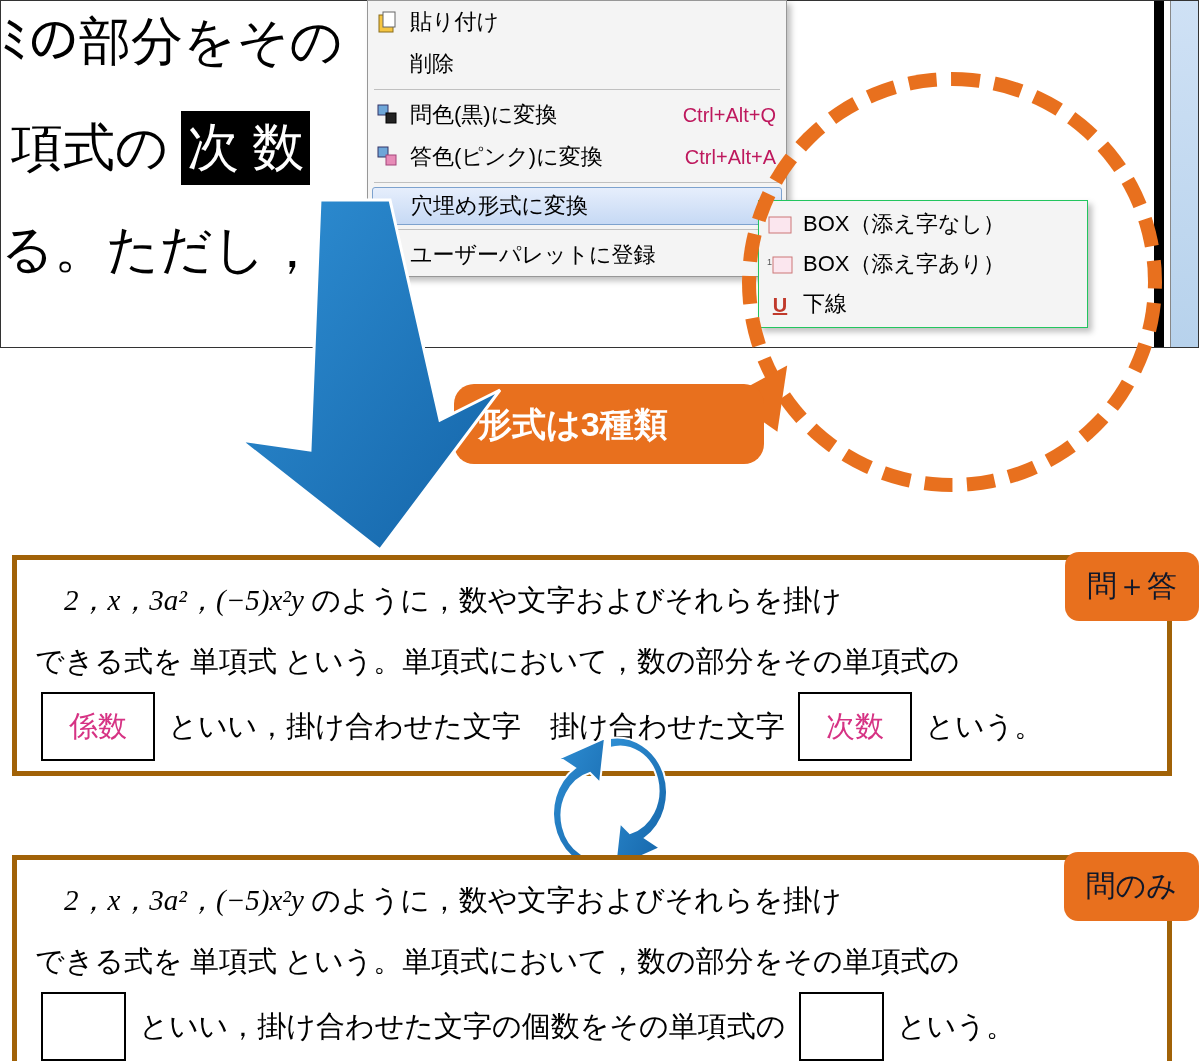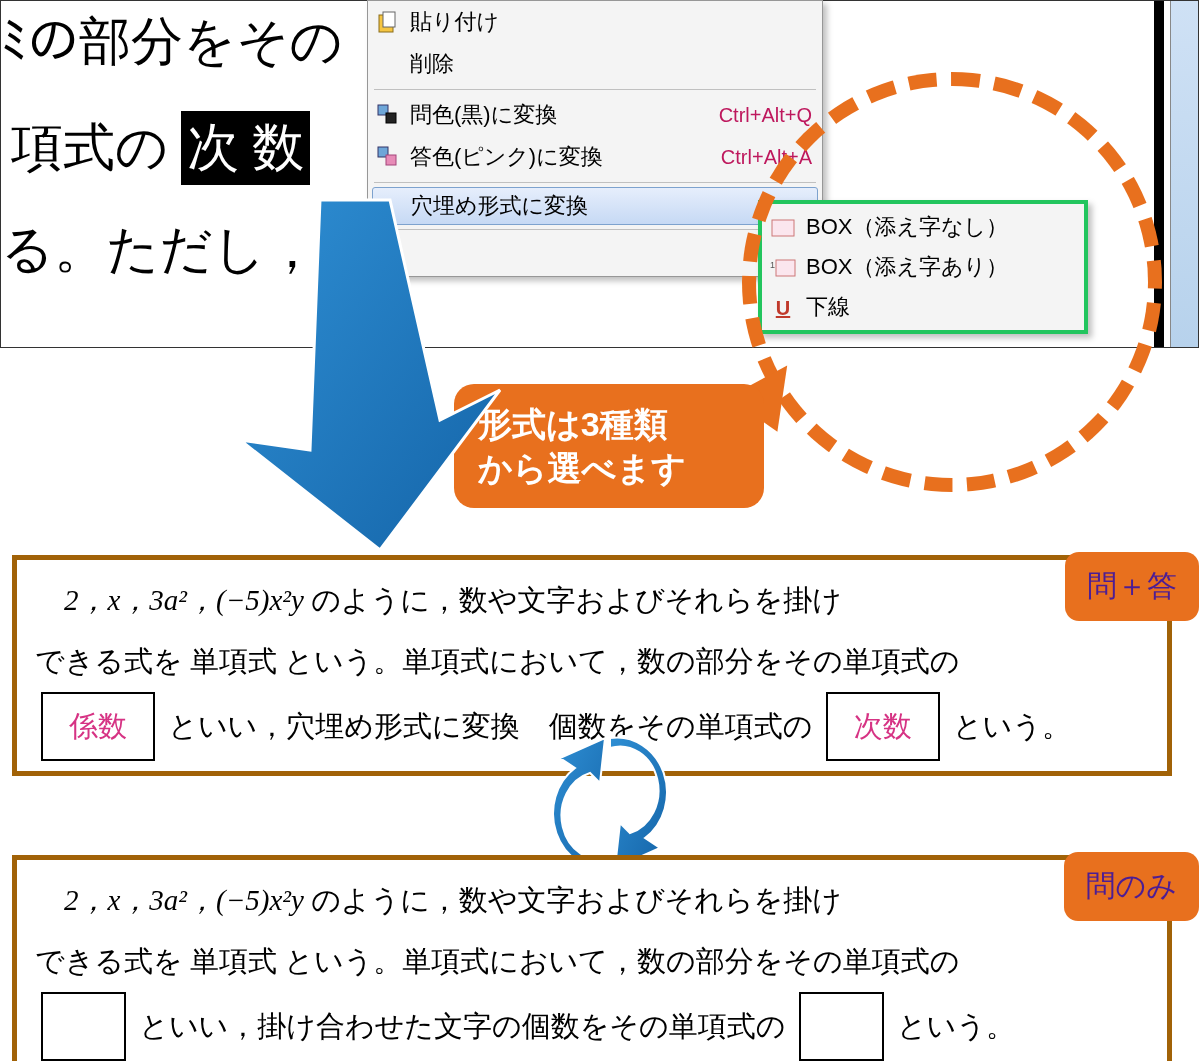--- a/index.html
+++ b/index.html
@@ -48,21 +48,21 @@
   .selected-box {
     display: inline-block;
     background: #000; color:#fff;
     padding: 2px 6px;
     font-size: 52px;
   }
   
   .context-menu {
     position: absolute;
     left: 367px; top: 0;
-    width: 456px;
+    width: 420px;
     background: #f4f4f4;
     border: 1px solid #979797;
     box-shadow: 4px 4px 6px rgba(0,0,0,.25);
     font-size: 22px;
   }
   .cm-row {
     display: flex; align-items: center;
     height: 42px;
     padding: 0 10px 0 42px;
     position: relative;
@@ -95,21 +95,21 @@
   .cm-arrow {
     margin-left: auto;
     font-size: 14px;
   }
   
   .submenu {
     position: absolute;
     left: 758px; top: 200px;
     width: 330px;
     background: #f4f4f4;
-    border: 4px solid #22c55e;
+    border: 1px solid #22c55e;
     box-shadow: 4px 4px 6px rgba(0,0,0,.25);
     font-size: 22px;
     padding: 3px 0;
   }
   .sm-row {
     display:flex; align-items:center;
     height: 40px;
     padding: 0 10px 0 44px;
     position: relative;
     cursor: default;
@@ -176,21 +176,21 @@
     margin: 0 6px;
     min-width: 52px;
     text-align:center;
   }
   .ans { color: #d63384; }
   
   .tag {
     position:absolute;
     right: 0;
     background:#e8701e;
-    color:#4c1d95;
+    color:#0f172a;
     font-size: 30px;
     padding: 14px 22px;
     border-radius: 14px;
   }
   
   .swap {
     position:absolute;
     left: 545px; top: 728px;
     pointer-events:none;
   }
@@ -252,20 +252,21 @@
   </div>
   <div class="cm-sep"></div>
   <div class="cm-row">
     <span class="icon">
       <svg width="24" height="24">
           <rect x="2" y="7" width="20" height="13" fill="#7fb8e6" stroke="#3a6ea5"></rect>
           <rect x="2" y="4" width="9" height="5" fill="#7fb8e6" stroke="#3a6ea5"></rect>
           <circle cx="17" cy="16" r="5" fill="#6cc24a"></circle>
         </svg>
     </span>
+    <span>ユーザーパレットに登録</span>
   </div>
 </div>
 
 <div class="submenu">
   <div class="sm-row">
     <span class="icon">
       <svg width="24" height="18">
           <rect x="1" y="1" width="22" height="16" fill="#fbe6ee" stroke="#c77"></rect>
         </svg>
     </span>
@@ -286,38 +287,37 @@
     </span>
     <span>下線</span>
   </div>
 </div>
 
 <div class="dashed-circle"></div>
 
 <div class="callout-tail"></div>
 <div class="callout">
   <div>形式は3種類</div>
-  <div>から選べます</div>
 </div>
 
 <svg class="big-arrow" width="290" height="370">
   <defs>
     <linearGradient id="ag" x1="0" y1="0" x2="1" y2="1">
       <stop offset="0" stop-color="#2f8fd4"></stop>
       <stop offset="1" stop-color="#1464a8"></stop>
     </linearGradient>
   </defs>
   <polygon points="90,10 160,10 210,230 270,200 150,360 10,250 80,260" fill="url(#ag)" stroke="#fff" stroke-width="3"></polygon>
 </svg>
 
 <div class="textbox" style="top:555px;">
   <span class="math">　2，x，3a²，(−5)x²y </span><span>のように，数や文字およびそれらを掛け</span><br>
   <span>できる式を 単項式 という。単項式において，数の部分をその単項式の</span><br>
   <span class="blank-box ans">係数</span>
-  <span>といい，穴埋め形式に変換　個数をその単項式の</span>
+  <span>といい，掛け合わせた文字　掛け合わせた文字</span>
   <span class="blank-box ans">次数</span>
   <span>という。</span>
 </div>
 <div class="tag" style="top:552px;">問＋答</div>
 
 <svg class="swap" width="130" height="150">
   <defs>
     <linearGradient id="sg" x1="0" y1="0" x2="1" y2="1">
       <stop offset="0" stop-color="#2f8fd4"></stop>
         <stop offset="1" stop-color="#1464a8"></stop>

